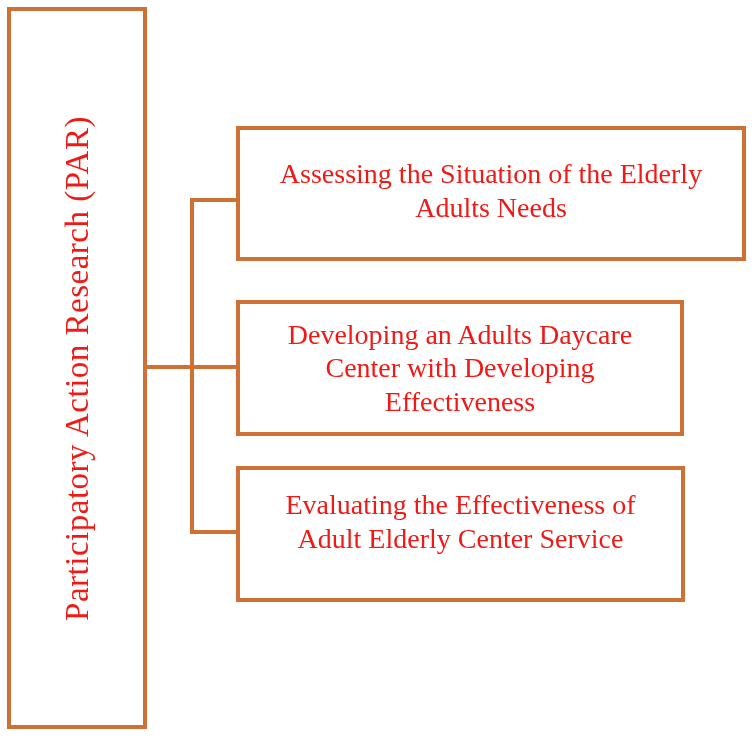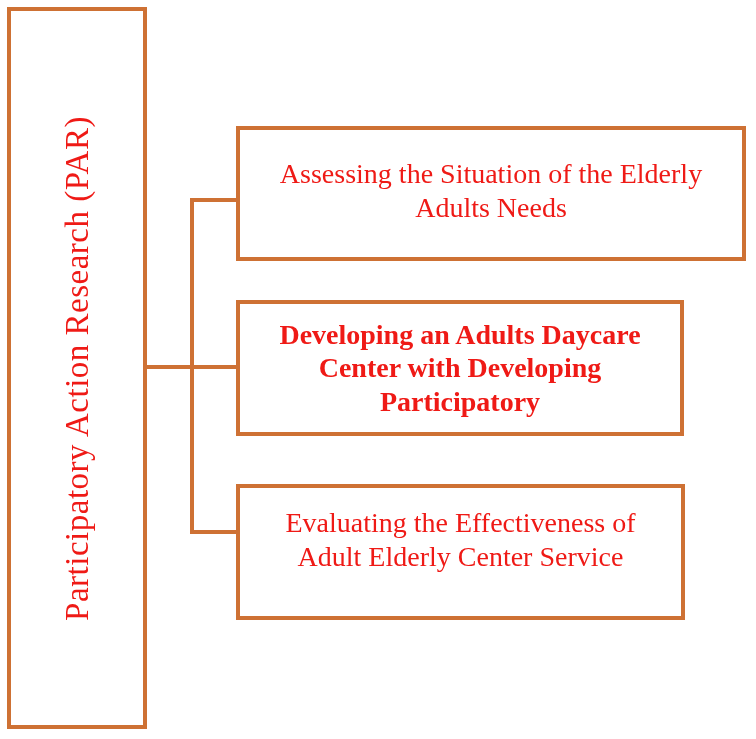--- a/index.html
+++ b/index.html
@@ -37,22 +37,22 @@
     flex-direction: column;
     align-items: center;
     justify-content: center;
     text-align: center;
     color: #ef1a16;
     font-size: 28px;
     line-height: 1.2;
   }
   .node-box .line { white-space: nowrap; }
   .box1 { left: 236px; top: 126px; width: 510px; height: 135px; padding-bottom: 6px; }
-  .box2 { left: 236px; top: 300px; width: 448px; height: 136px; font-weight: bold; }
-  .box3 { left: 236px; top: 484px; width: 449px; height: 136px; padding-bottom: 24px; }
+  .box2 { left: 236px; top: 300px; width: 448px; height: 136px; }
+  .box3 { left: 236px; top: 466px; width: 449px; height: 136px; padding-bottom: 24px; }
   .connector {
     position: absolute;
     background: #ce7134;
   }
   .trunk   { left: 190px; top: 198px; width: 4px;  height: 336px; }
   .branch1 { left: 190px; top: 198px; width: 46px; height: 4px; }
   .branch2 { left: 147px; top: 365px; width: 89px; height: 4px; }
   .branch3 { left: 190px; top: 530px; width: 46px; height: 4px; }
 </style>
 </head>
@@ -70,21 +70,21 @@
   </div>
 
   <div class="box node-box box1">
     <div class="line">Assessing the Situation of the Elderly</div>
     <div class="line">Adults Needs</div>
   </div>
 
   <div class="box node-box box2">
     <div class="line">Developing an Adults Daycare</div>
     <div class="line">Center with Developing</div>
-    <div class="line">Participatory</div>
+    <div class="line">Effectiveness</div>
   </div>
 
   <div class="box node-box box3">
     <div class="line">Evaluating the Effectiveness of</div>
     <div class="line">Adult Elderly Center Service</div>
   </div>
 
 </div>
 
 </body></html>

